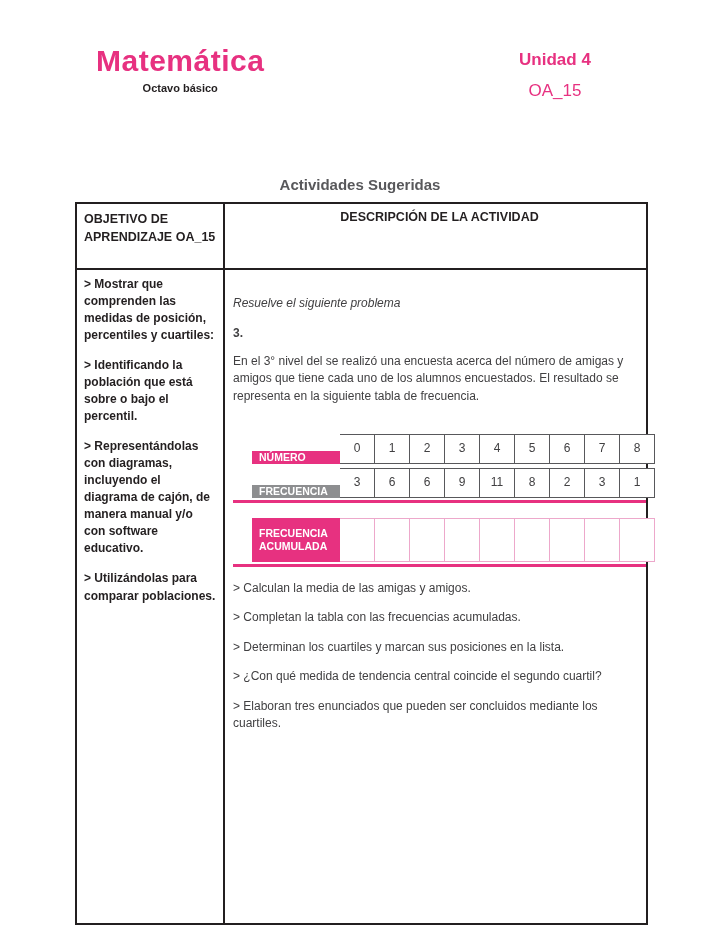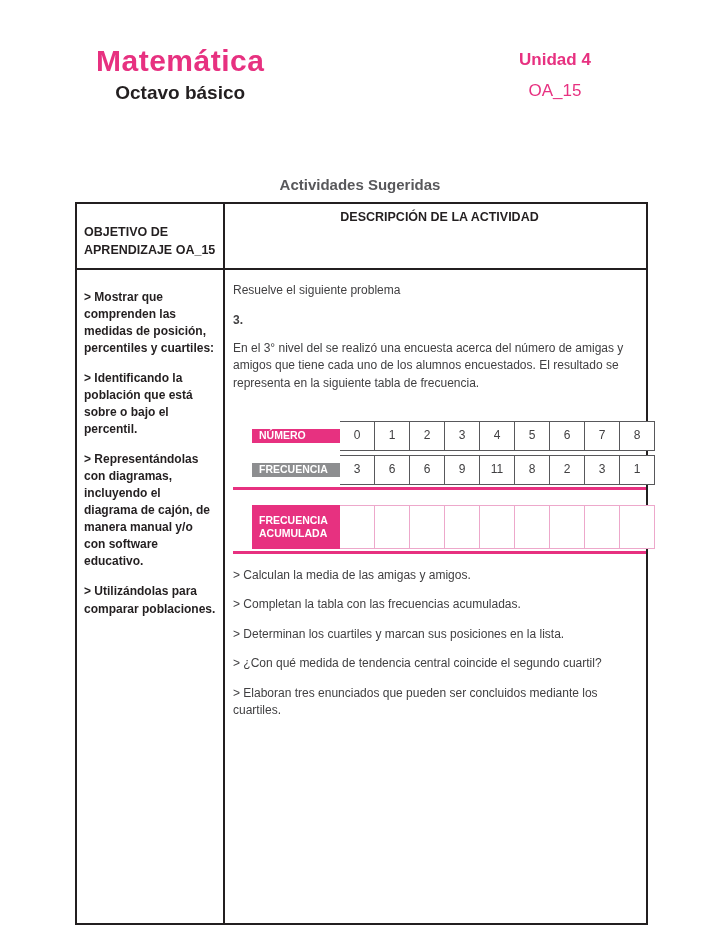--- a/index.html
+++ b/index.html
@@ -17,57 +17,57 @@
     font-family:"Liberation Sans", sans-serif;
     color:var(--text);
     position:relative;
     overflow:hidden;
   }
   .page{position:relative;width:720px;height:932px;background:#fff;}
 
   
   .brand{position:absolute;left:96px;top:44px;text-align:center;}
   .brand-title{font-size:30px;font-weight:bold;color:var(--magenta);letter-spacing:0.5px;}
-  .brand-sub{font-size:19px;font-weight:bold;color:var(--dark);margin-top:4px;}
+  .brand-sub{font-size:11px;font-weight:bold;color:var(--dark);margin-top:4px;}
   .unit-block{position:absolute;left:505px;top:50px;width:100px;text-align:center;}
   .unit-line{font-size:17px;font-weight:bold;color:var(--magenta);}
   .oa-line{font-size:17px;font-weight:normal;color:var(--magenta);margin-top:11px;}
 
   .section-title{
     position:absolute;top:176px;left:0;width:100%;
     text-align:center;font-size:15px;font-weight:bold;color:var(--title-gray);
   }
 
   
   .main-table{
     position:absolute;left:75px;top:202px;width:573px;height:723px;
     border:2px solid var(--dark);
     display:flex;flex-direction:column;background:#fff;
   }
   .trow{display:flex;min-height:0;}
   .trow.head{border-bottom:2px solid var(--dark);height:66px;flex:0 0 auto;}
   .trow.body{flex:1 1 auto;}
-  .cleft{width:148px;flex:0 0 148px;border-right:2px solid var(--dark);padding:19px 7px;}
+  .cleft{width:148px;flex:0 0 148px;border-right:2px solid var(--dark);padding:6px 7px;}
   .cright{flex:1 1 auto;padding:6px 0 6px 8px;min-width:0;}
   .head .cleft{font-size:12.5px;font-weight:bold;color:var(--dark);line-height:1.45;}
   .head .cright{font-size:12.5px;font-weight:bold;color:var(--dark);text-align:center;padding-top:6px;}
 
   .objectives p{
     font-size:12px;font-weight:bold;color:var(--dark);
     line-height:1.42;margin-bottom:13px;
   }
   .activity{font-size:12px;line-height:1.45;color:var(--text);}
   .activity .pad{padding-right:12px;}
-  .activity .intro{margin-top:6px;}
+  .activity .intro{margin-top:19px;font-style:italic;}
   .activity .prob-num{font-weight:bold;margin-top:13px;}
   .activity .desc{margin-top:10px;}
 
   
   .freq-block{margin-top:29px;}
-  .frow{display:flex;align-items:center;padding-left:19px;}
+  .frow{display:flex;align-items:flex-end;padding-left:19px;}
   .frow + .frow{margin-top:4px;}
   .flabel{
     width:88px;flex:0 0 88px;color:#fff;font-weight:bold;font-size:10.5px;
     display:flex;align-items:center;padding-left:7px;line-height:1.25;
   }
   .flabel.magenta{background:var(--magenta);}
   .flabel.gray{background:var(--gray);}
   .fcell{
     width:35px;flex:0 0 35px;height:30px;
     border:1px solid var(--title-gray);border-left-width:0;

